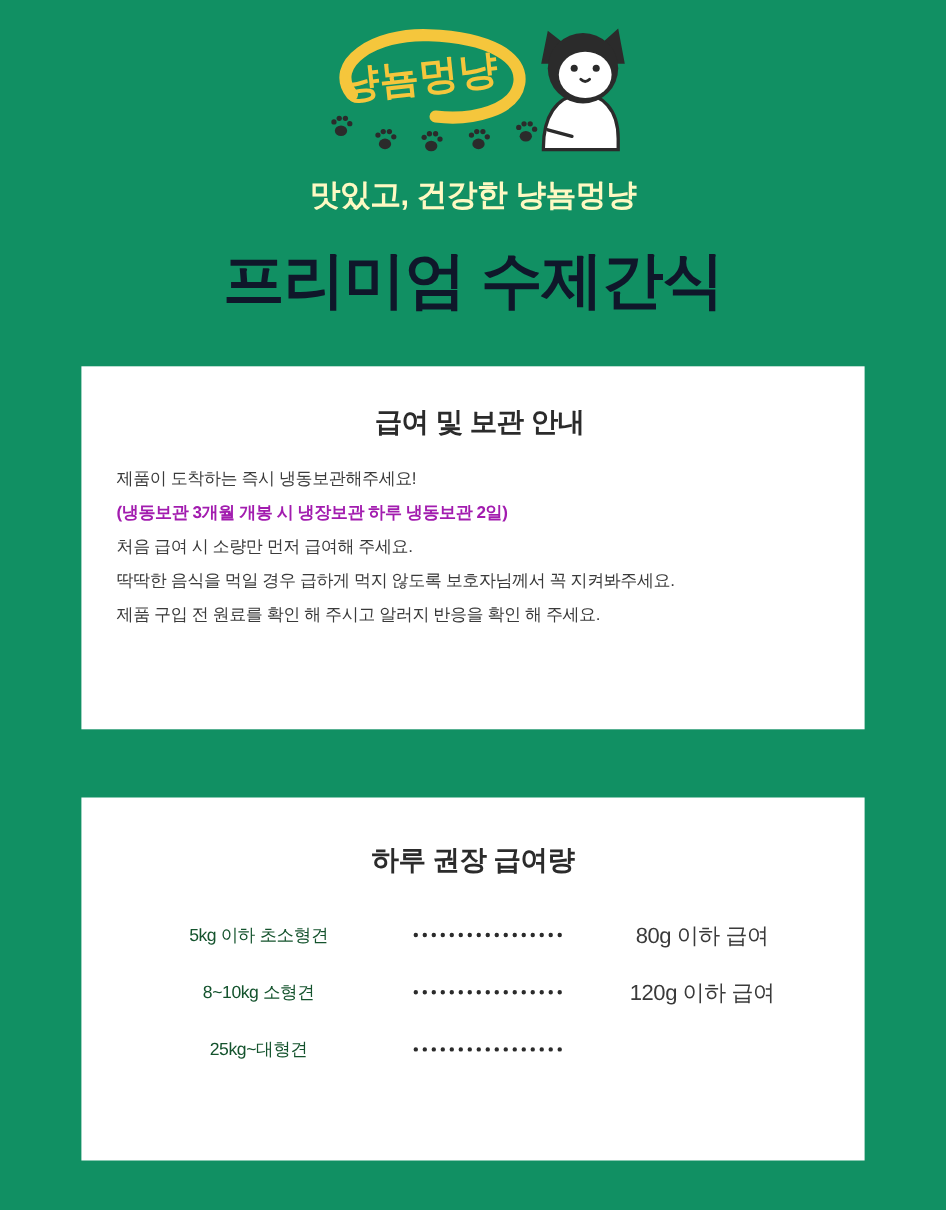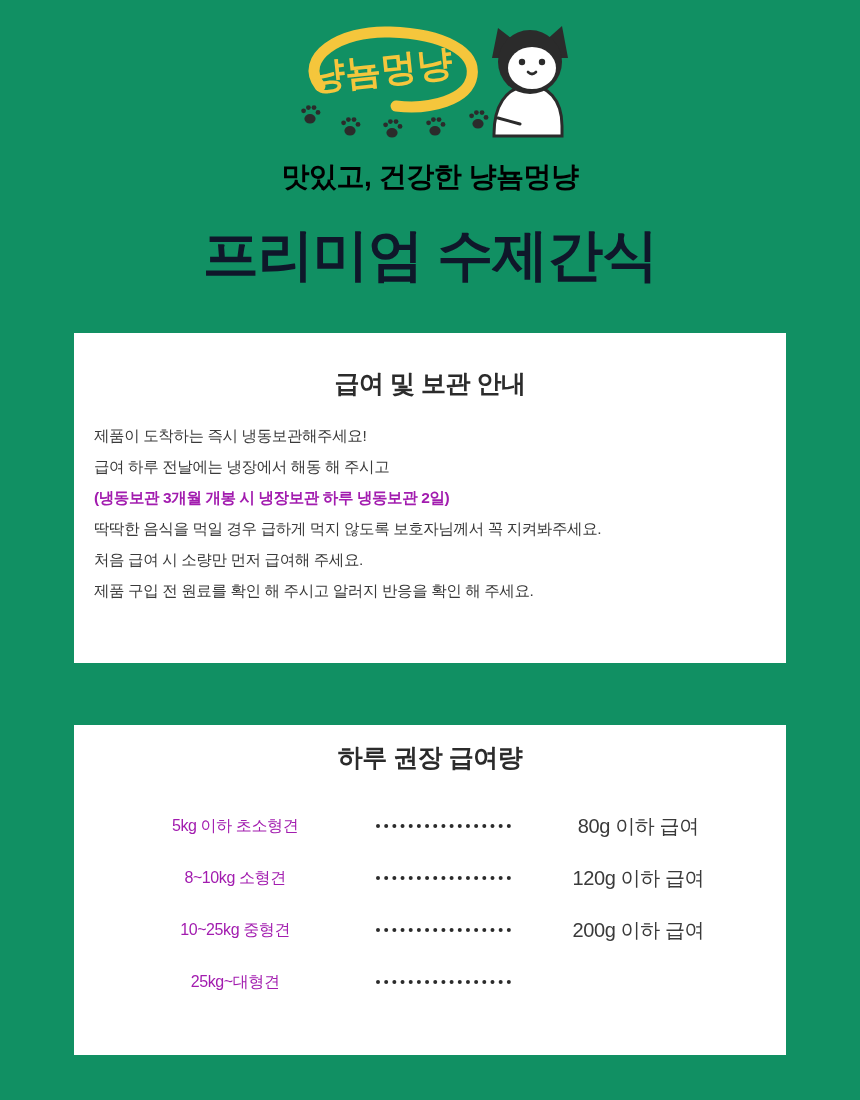--- a/index.html
+++ b/index.html
@@ -36,21 +36,21 @@
     width: 300px;
     height: 132px;
   }
 
   
   .subtitle {
     text-align: center;
     font-size: 28px;
     font-weight: bold;
     letter-spacing: -0.5px;
-    color: #000000;
+    color: #fef9c3;
     margin-top: 8px;
   }
   .maintitle {
     text-align: center;
     font-size: 56px;
     font-weight: bold;
     letter-spacing: -1px;
     color: #0f172a;
     margin-top: 22px;
   }
@@ -60,21 +60,21 @@
     position: absolute;
     left: 74px;
     width: 712px;
     background: #ffffff;
     color: #333333;
     box-sizing: border-box;
   }
   #info-card {
     top: 333px;
     height: 330px;
-    padding: 34px 20px 0 20px;
+    padding: 34px 20px 0 32px;
   }
   .card-title {
     text-align: center;
     font-size: 25px;
     font-weight: bold;
     color: #2b2b2b;
     letter-spacing: -0.5px;
   }
   .info-lines {
     margin-top: 20px;
@@ -87,35 +87,35 @@
   }
   .info-line.bold {
     font-weight: bold;
     color: #a21caf;
   }
 
   
   #feeding-card {
     top: 725px;
     height: 330px;
-    padding: 16px 20px 0 20px;
+    padding: 40px 20px 0 20px;
   }
   .feed-table {
     margin-top: 26px;
   }
   .feed-row {
     display: flex;
     align-items: center;
     height: 52px;
   }
   .feed-weight {
     width: 42%;
     text-align: center;
     font-size: 16px;
-    color: #a21caf;
+    color: #14532d;
     letter-spacing: -0.4px;
   }
   .feed-dots {
     width: 20%;
     display: flex;
     align-items: center;
     justify-content: center;
   }
   .dots-line {
     width: 140px;
@@ -198,24 +198,23 @@
     </div>
   </div>
 
   <div class="subtitle">맛있고, 건강한 냥뇸멍냥</div>
   <div class="maintitle">프리미엄 수제간식</div>
 
   <div class="card" id="info-card">
     <div class="card-title">급여 및 보관 안내</div>
     <div class="info-lines">
       <div class="info-line">제품이 도착하는 즉시 냉동보관해주세요!</div>
-      <div class="info-line">급여 하루 전날에는 냉장에서 해동 해 주시고</div>
       <div class="info-line bold">(냉동보관 3개월 개봉 시 냉장보관 하루 냉동보관 2일)</div>
+      <div class="info-line">처음 급여 시 소량만 먼저 급여해 주세요.</div>
       <div class="info-line">딱딱한 음식을 먹일 경우 급하게 먹지  않도록 보호자님께서 꼭 지켜봐주세요.</div>
-      <div class="info-line">처음 급여 시 소량만 먼저 급여해 주세요.</div>
       <div class="info-line">제품 구입 전 원료를 확인 해 주시고 알러지 반응을 확인 해 주세요.</div>
     </div>
   </div>
 
   <div class="card" id="feeding-card">
     <div class="card-title">하루 권장 급여량</div>
     <div class="feed-table">
 
       <div class="feed-row">
         <div class="feed-weight">5kg 이하 초소형견</div>
@@ -226,27 +225,20 @@
       </div>
 
       <div class="feed-row">
         <div class="feed-weight">8~10kg  소형견</div>
         <div class="feed-dots">
             <div class="dots-line"></div>
           </div>
         <div class="feed-amount">120g 이하 급여</div>
       </div>
 
-      <div class="feed-row">
-        <div class="feed-weight">10~25kg 중형견</div>
-        <div class="feed-dots">
-            <div class="dots-line"></div>
-          </div>
-        <div class="feed-amount">200g 이하 급여</div>
-      </div>
 
       <div class="feed-row">
         <div class="feed-weight">25kg~대형견</div>
         <div class="feed-dots">
             <div class="dots-line"></div>
           </div>
       </div>
 
     </div>
   </div>

